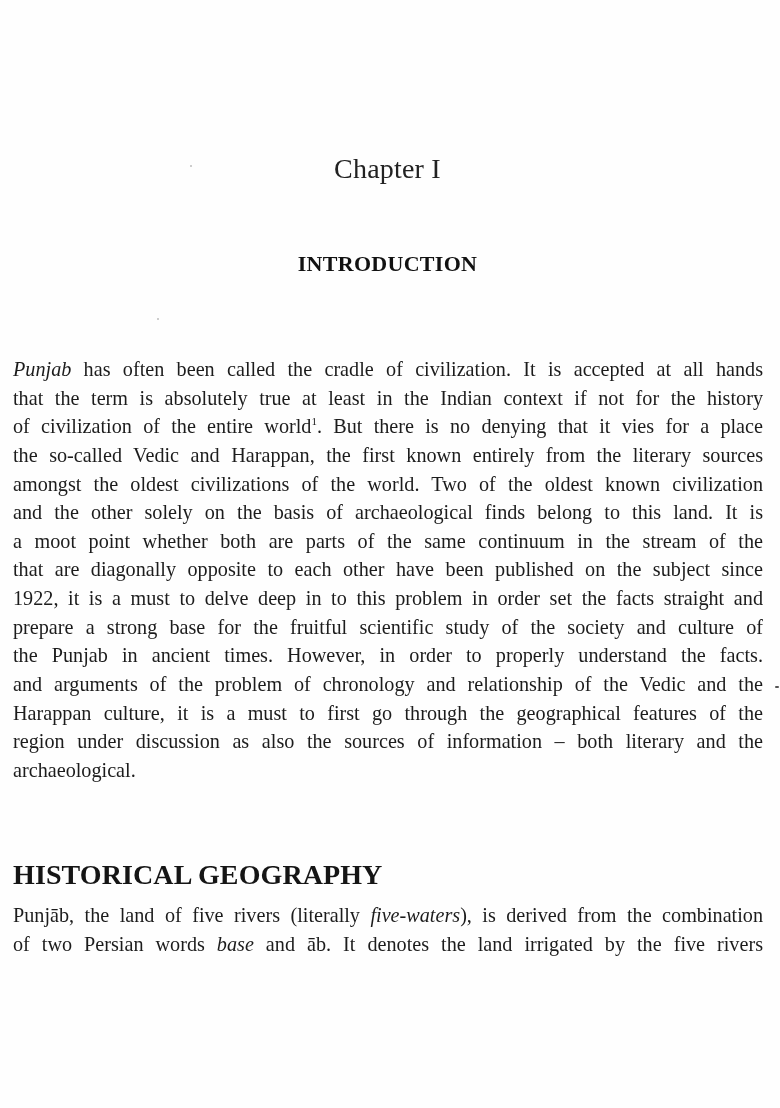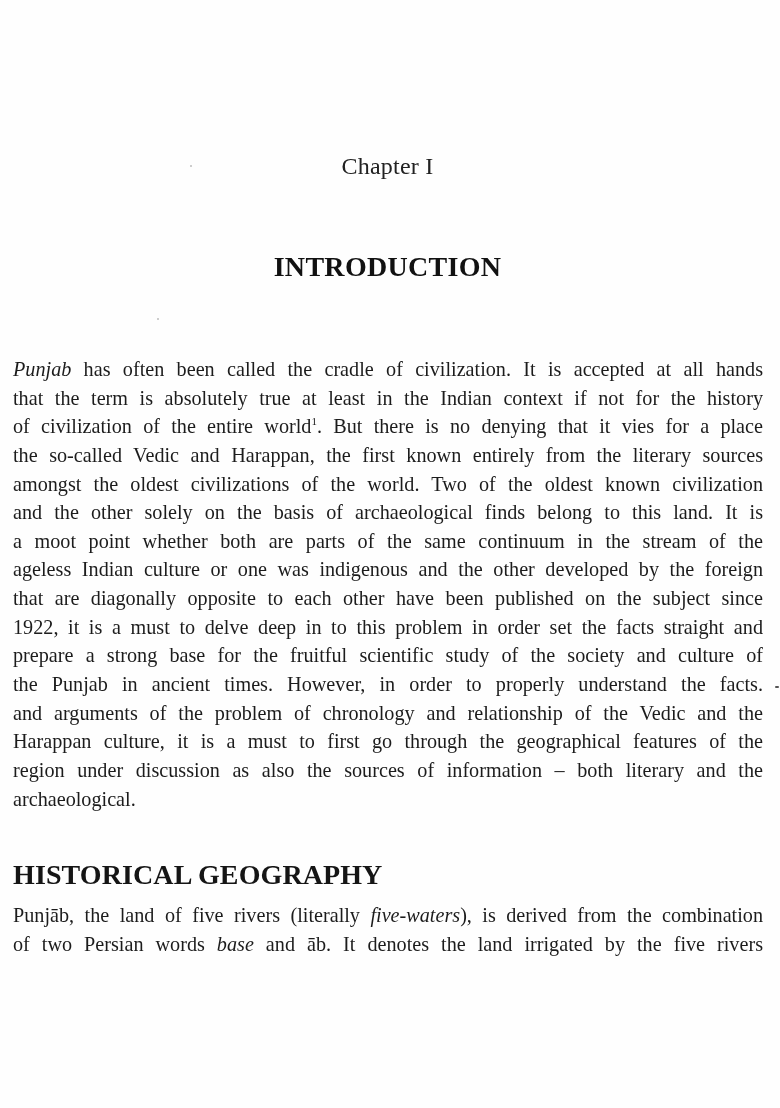--- a/index.html
+++ b/index.html
@@ -21,31 +21,31 @@
       width: 780px;
       height: 1108px;
       background: #fefefe;
     }
     .chapter-label {
       position: absolute;
       top: 153px;
       left: 0;
       width: 775px;
       text-align: center;
-      font-size: 24px;
+      font-size: 28px;
       letter-spacing: 0.2px;
       color: #222;
     }
     .chapter-title {
       position: absolute;
       top: 251px;
       left: 0;
       width: 775px;
       text-align: center;
-      font-size: 28px;
+      font-size: 22px;
       font-weight: bold;
       letter-spacing: 0.3px;
       color: #111;
     }
     .body-block {
       position: absolute;
       left: 13px;
       width: 750px;
       font-size: 20.2px;
       color: #1c1c1c;
@@ -96,21 +96,20 @@
   <div class="chapter-title">INTRODUCTION</div>
 
   <div class="body-block para-1">
     <span class="line"><i>Punjab</i><span> has often been called the cradle of civilization. It is accepted at all hands</span></span>
     <span class="line">that the term is absolutely true at least in the Indian context if not for the history</span>
     <span class="line"><span>of civilization of the entire world</span><sup>1</sup><span>. But there is no denying that it vies for a place</span></span>
     <span class="line">the so-called Vedic and Harappan, the first known entirely from the literary sources</span>
     <span class="line">amongst the oldest civilizations of the world. Two of the oldest known civilization</span>
     <span class="line">and the other solely on the basis of archaeological finds belong to this land. It is</span>
     <span class="line">a moot point whether both are parts of the same continuum in the stream of the</span>
-    <span class="line">ageless Indian culture or one was indigenous and the other developed by the foreign</span>
     <span class="line">that are diagonally opposite to each other have been published on the subject since</span>
     <span class="line">1922, it is a must to delve deep in to this problem in order set the facts straight and</span>
     <span class="line">prepare a strong base for the fruitful scientific study of the society and culture of</span>
     <span class="line">the Punjab in ancient times. However, in order to properly understand the facts.</span>
     <span class="line">and arguments of the problem of chronology and relationship of the Vedic and the</span>
     <span class="line">Harappan culture, it is a must to first go through the geographical features of the</span>
     <span class="line">region under discussion as also the sources of information – both literary and the</span>
     <span class="line last">archaeological.</span>
   </div>
 

